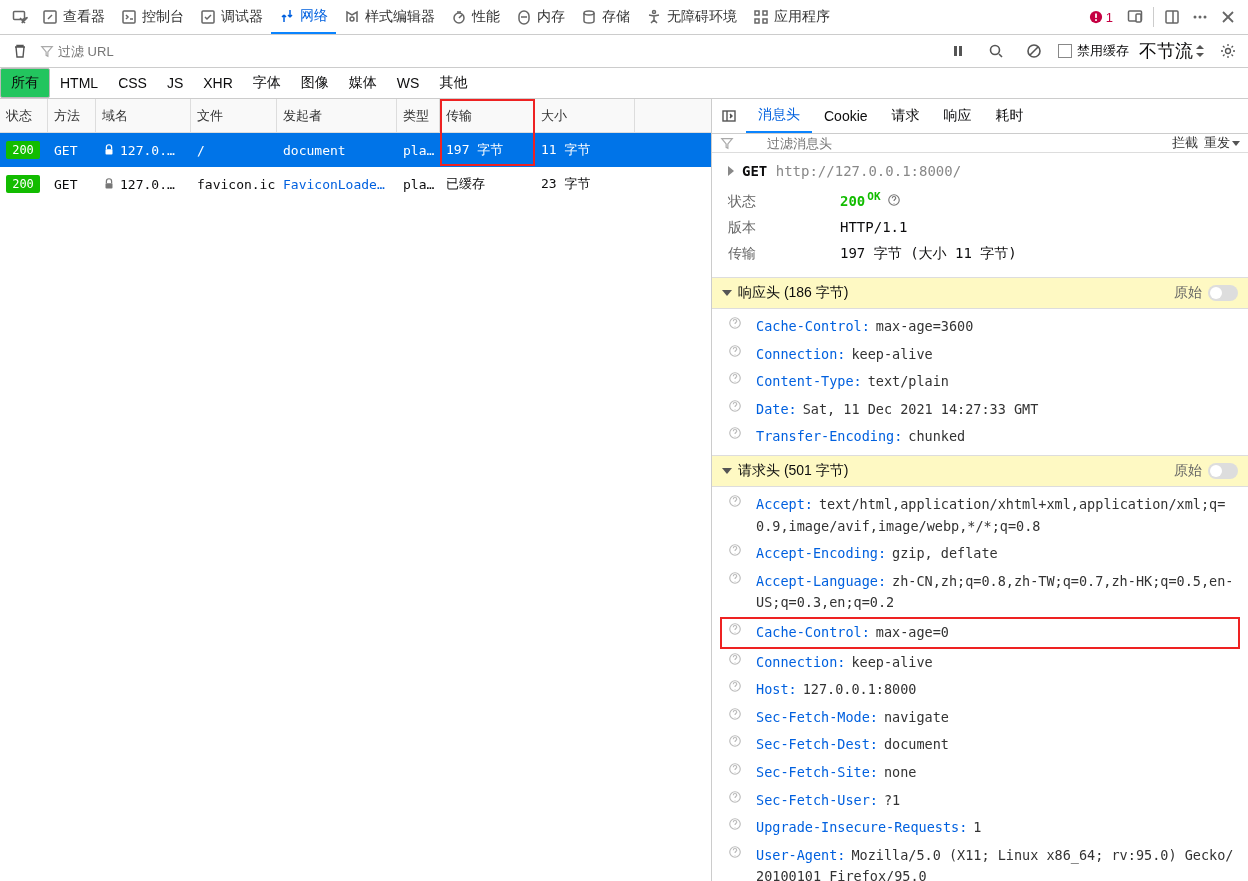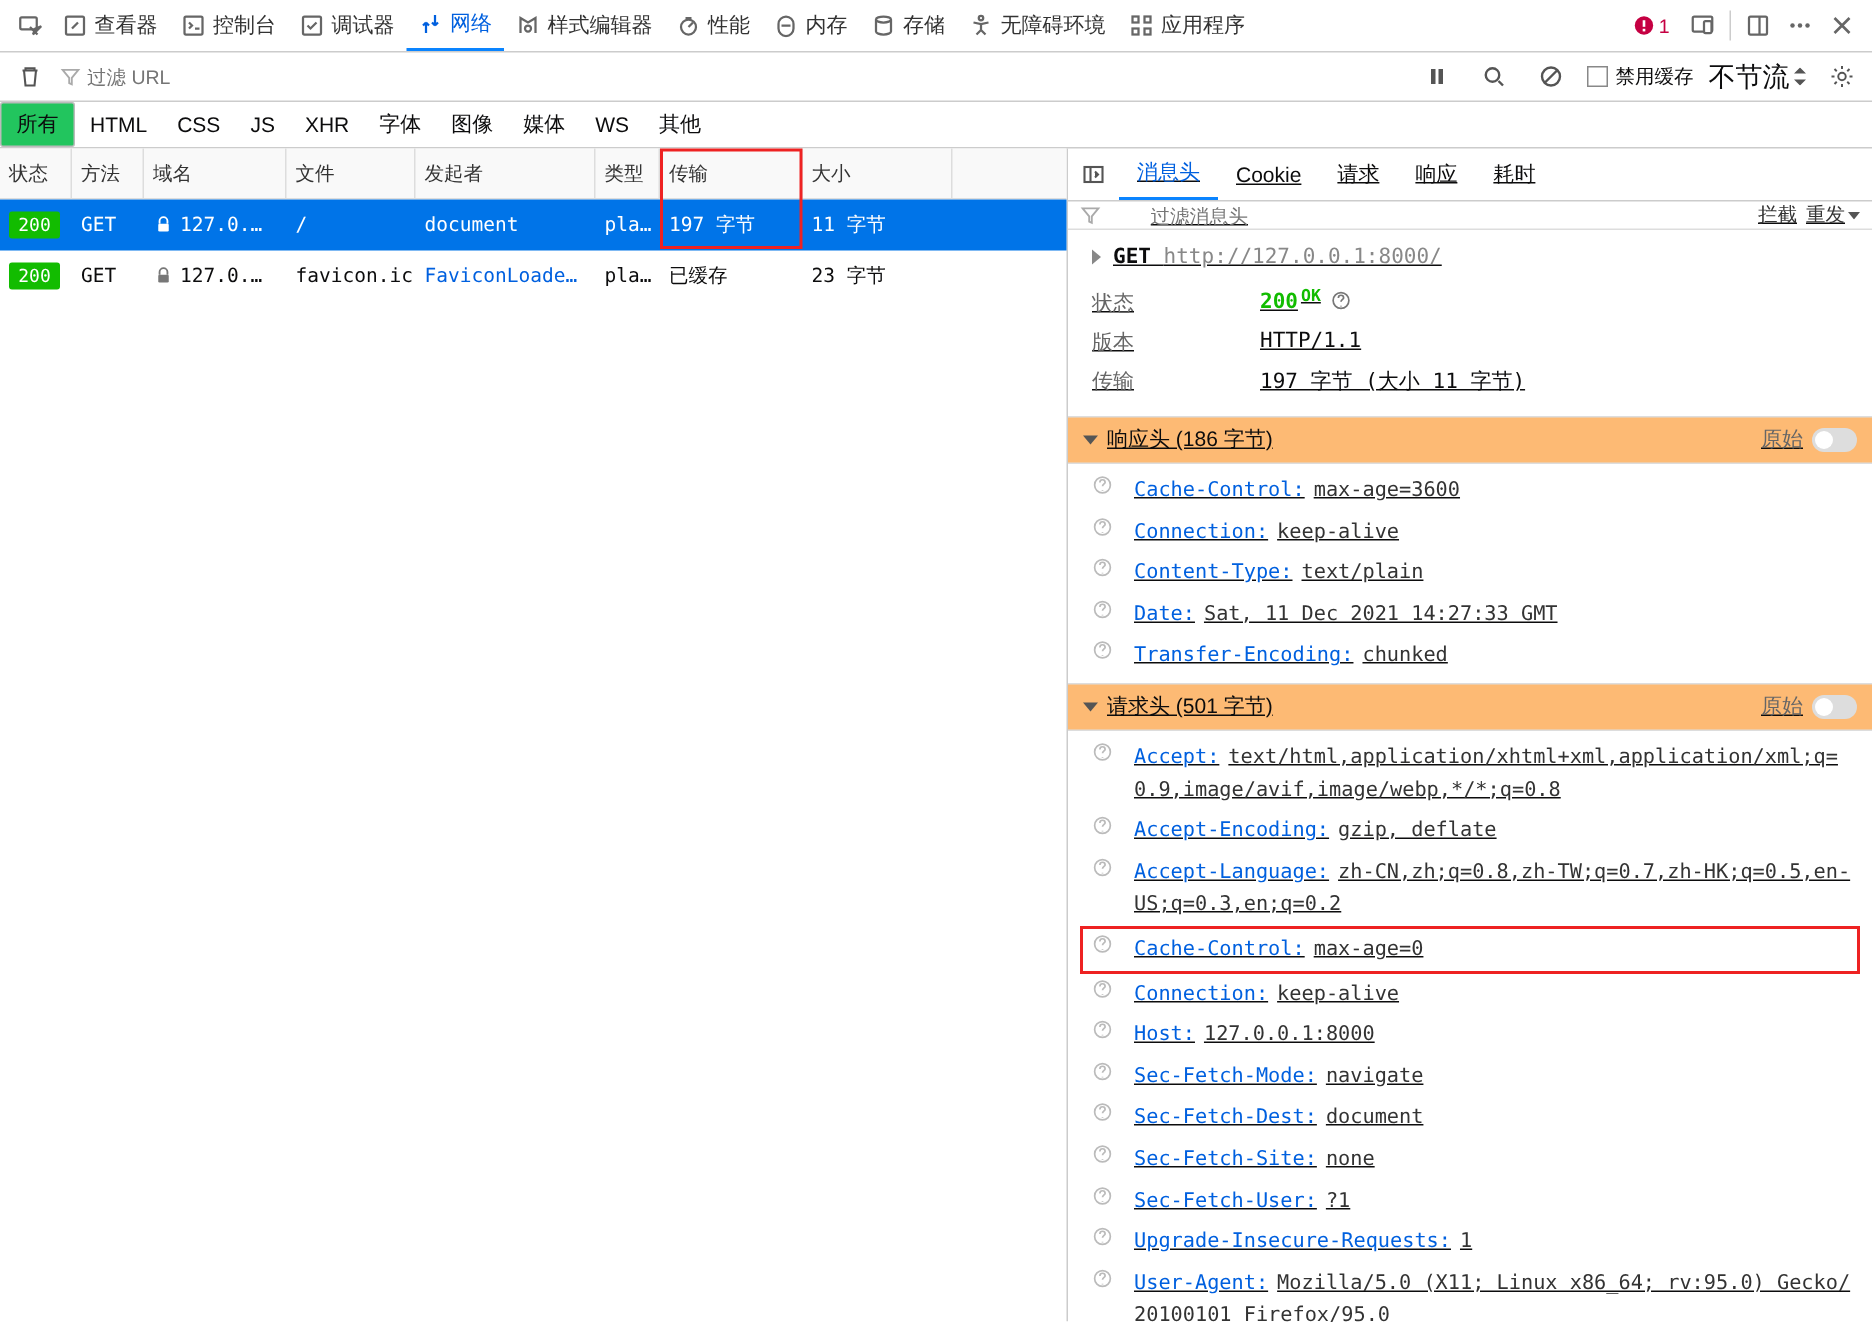--- a/index.html
+++ b/index.html
@@ -31,33 +31,33 @@
   .reqhead > div { padding: 0 6px; border-right: 1px solid #ddd; height: 100%; display: flex; align-items: center; position: relative; }
   .reqrow { font-size: 13px; }
   .reqrow > div { padding: 0 6px; overflow: hidden; text-overflow: ellipsis; white-space: nowrap; height: 100%; display: flex; align-items: center; }
   .reqrow.sel { background: #0074e8; color: #fff; }
   .reqrow.sel .initiator { color: #fff; }
   .initiator { color: #0060df; }
   .status-badge { display: inline-flex; align-items: center; justify-content: center; background: #12bc00; color: #fff; font-family: monospace; font-size: 12px; padding: 2px 5px; border-radius: 2px; width: 34px; }
   .lock { color: #777; margin-right: 4px; }
   .lock.sel { color: #fff; }
   .redbox { position: absolute; border: 2px solid #e22; pointer-events: none; }
-  .details { flex: 1; display: flex; flex-direction: column; overflow: auto; text-decoration: underline; }
+  .details { flex: 1; display: flex; flex-direction: column; overflow: auto; }
   .dtabs { display: flex; align-items: center; height: 35px; border-bottom: 1px solid #ccc; font-size: 14px; }
   .dtabs .expand-ic { width: 34px; display: flex; align-items: center; justify-content: center; }
   .dtab { padding: 0 12px; height: 34px; display: flex; align-items: center; cursor: pointer; }
   .dtab.active { color: #0060df; border-bottom: 2px solid #0a84ff; }
   .detail-toolbar { display: flex; align-items: center; height: 31px; border-bottom: 1px solid #ddd; padding: 0 8px; gap: 6px; color: #888; }
   .summary { padding: 10px 16px; font-size: 14px; }
   .summary-line { display: flex; align-items: center; gap: 8px; }
   .sum-row { display: flex; padding: 4px 0; }
   .sum-label { width: 112px; color: #666; }
   .sum-val { font-family: monospace; }
   .status200 { color: #12bc00; font-weight: bold; font-family: monospace; }
-  .section-hd { display: flex; align-items: center; background: #fdba74; border-top: 1px solid #ddd; border-bottom: 1px solid #ddd; padding: 6px 10px; font-size: 14px; gap: 6px; }
+  .section-hd { display: flex; align-items: center; background: #fef9c3; border-top: 1px solid #ddd; border-bottom: 1px solid #ddd; padding: 6px 10px; font-size: 14px; gap: 6px; }
   .toggle-wrap { margin-left: auto; display: flex; align-items: center; gap: 6px; color: #666; }
   .toggle { width: 30px; height: 16px; background: #ddd; border-radius: 8px; position: relative; }
   .toggle::after { content: ''; position: absolute; width: 12px; height: 12px; background: #fff; border-radius: 50%; top: 2px; left: 2px; }
   .hdrlist { padding: 4px 0; }
   .hdrrow { display: flex; padding: 3px 10px 3px 16px; font-family: monospace; font-size: 13.5px; line-height: 1.6; }
   .hdrrow .q { color: #bbb; margin-right: 14px; flex-shrink: 0; }
   .hdrname { color: #0060df; margin-right: 6px; }
   .hdrval { color: #333; word-break: break-all; }
   .hdrrow.boxed { border: 2px solid #e22; margin: 0 8px; padding-left: 6px; }
   .tri { display: inline-block; width: 0; height: 0; }

